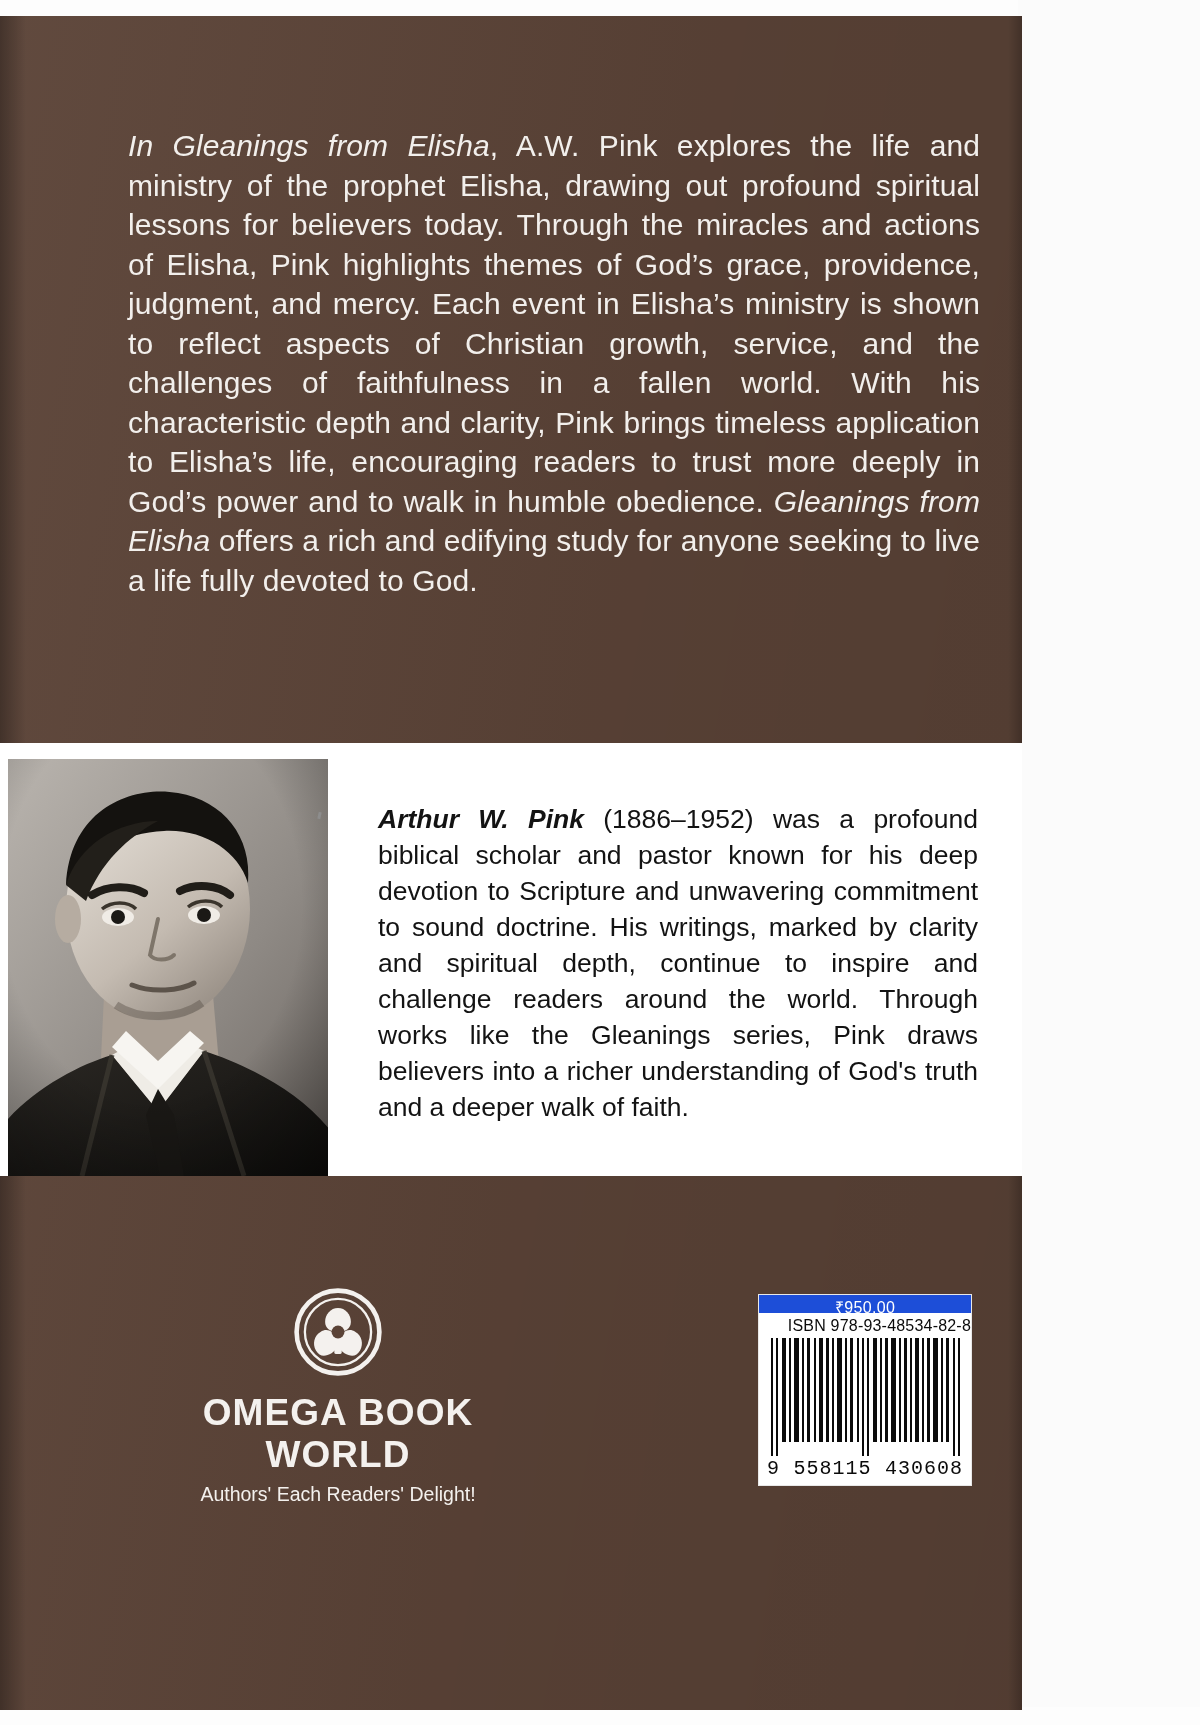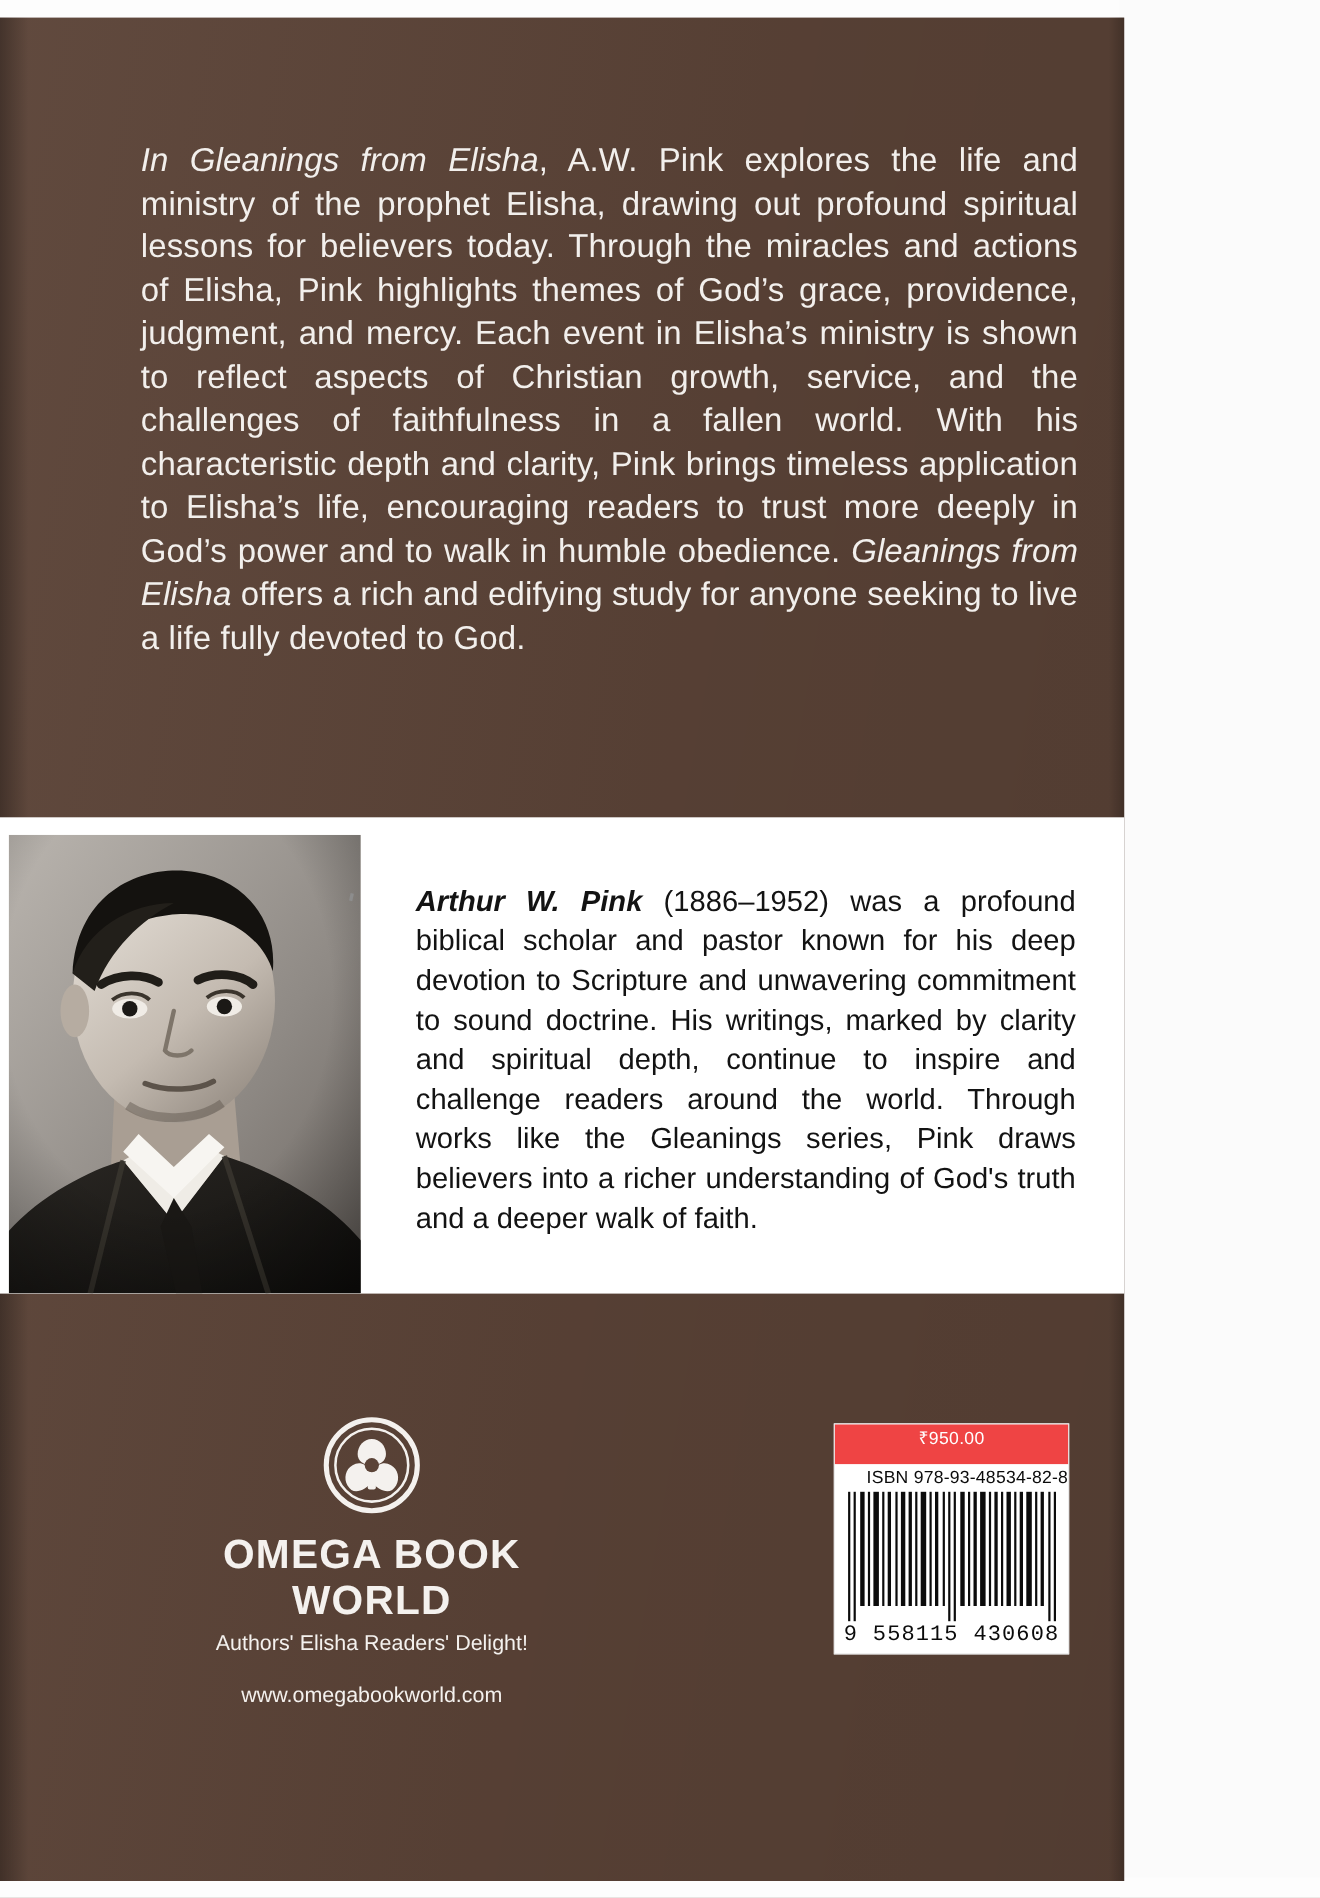--- a/index.html
+++ b/index.html
@@ -163,22 +163,22 @@
   .barcode-block {
     position: absolute;
     left: 758px;
     top: 1278px;
     width: 212px;
     background: #ffffff;
     padding: 0;
     border: 1px solid #e8e8e8;
   }
   .price-bar {
-    background: #ef4444;
-    height: 36px;
+    background: #1d4ed8;
+    height: 18px;
     position: relative;
   }
   .price-text {
     position: absolute;
     left: 0; right: 0;
     top: 1px;
     text-align: center;
     color: #ffffff;
     font-size: 16px;
     font-family: "Liberation Sans", sans-serif;
@@ -308,22 +308,21 @@
           <path d="M50 20 C 62 20 70 30 70 41 C 70 50 62 55 50 55 C 38 55 30 50 30 41 C 30 30 38 20 50 20 Z" opacity="0"></path>
 
           <path d="M50 24 C 58 24 64 31 64 39 C 64 46 58 50 50 50 C 42 50 36 46 36 39 C 36 31 42 24 50 24 Z"></path>
           <path d="M26 70 C 22 63 24 54 31 50 C 37 46 44 48 48 55 C 52 62 50 69 43 73 C 36 77 30 77 26 70 Z"></path>
           <path d="M74 70 C 78 63 76 54 69 50 C 63 46 56 48 52 55 C 48 62 50 69 57 73 C 64 77 70 77 74 70 Z"></path>
           <rect x="46" y="48" width="8" height="26" rx="2"></rect>
         </g>
         <circle cx="50" cy="50" r="7" fill="#5b4337"></circle>
       </svg>
       <div class="pub-name">OMEGA BOOK WORLD</div>
-      <div class="pub-tagline">Authors' Elisha Readers' Delight!</div>
-      <div class="pub-site">www.omegabookworld.com</div>
+      <div class="pub-tagline">Authors' Each Readers' Delight!</div>
     </div>
 
     <div class="barcode-block">
       <div class="price-bar">
         <div class="price-text">₹950.00</div>
       </div>
       <div class="isbn-text">ISBN  978-93-48534-82-8</div>
       <svg class="bars" viewBox="0 0 200 118" preserveAspectRatio="none" xmlns="http://www.w3.org/2000/svg">
         <rect x="0" y="0" width="200" height="118" fill="#ffffff"></rect>
         <g fill="#0b0b0b">

